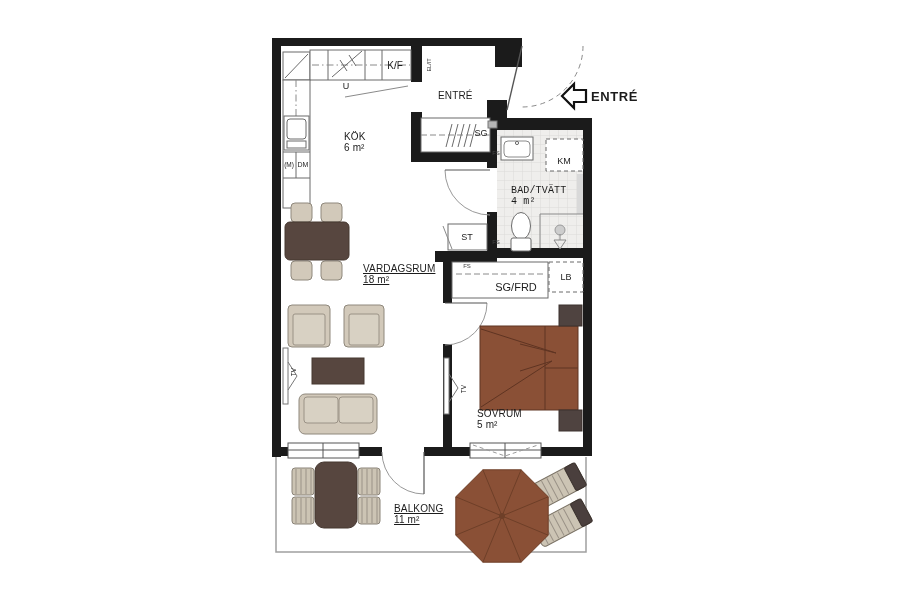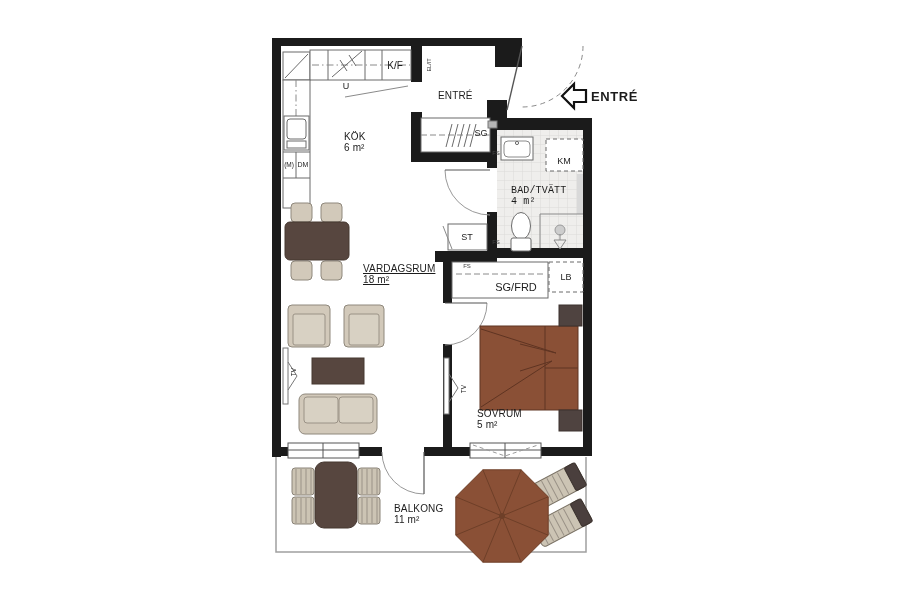--- a/index.html
+++ b/index.html
@@ -189,21 +189,21 @@
 <div class="lbl room" style="left:511px;top:185px;font-family:Liberation Mono, monospace;">
   <div>BAD/TVÄTT</div>
   <div>4 m²</div>
 </div>
 
 <div class="lbl room" style="left:477px;top:408px;">
   <div>SOVRUM</div>
   <div>5 m²</div>
 </div>
 
-<div class="lbl room" style="left:394px;top:503px;">
+<div class="lbl room" style="left:394px;top:503px;text-decoration:underline;">
   <div>BALKONG</div>
   <div>11 m²</div>
 </div>
 
 <div class="lbl room" style="left:438px;top:90px;">
   <div>ENTRÉ</div>
 </div>
 
 <div class="lbl entre-out" style="left:591px;top:96px;">ENTRÉ</div>
 

